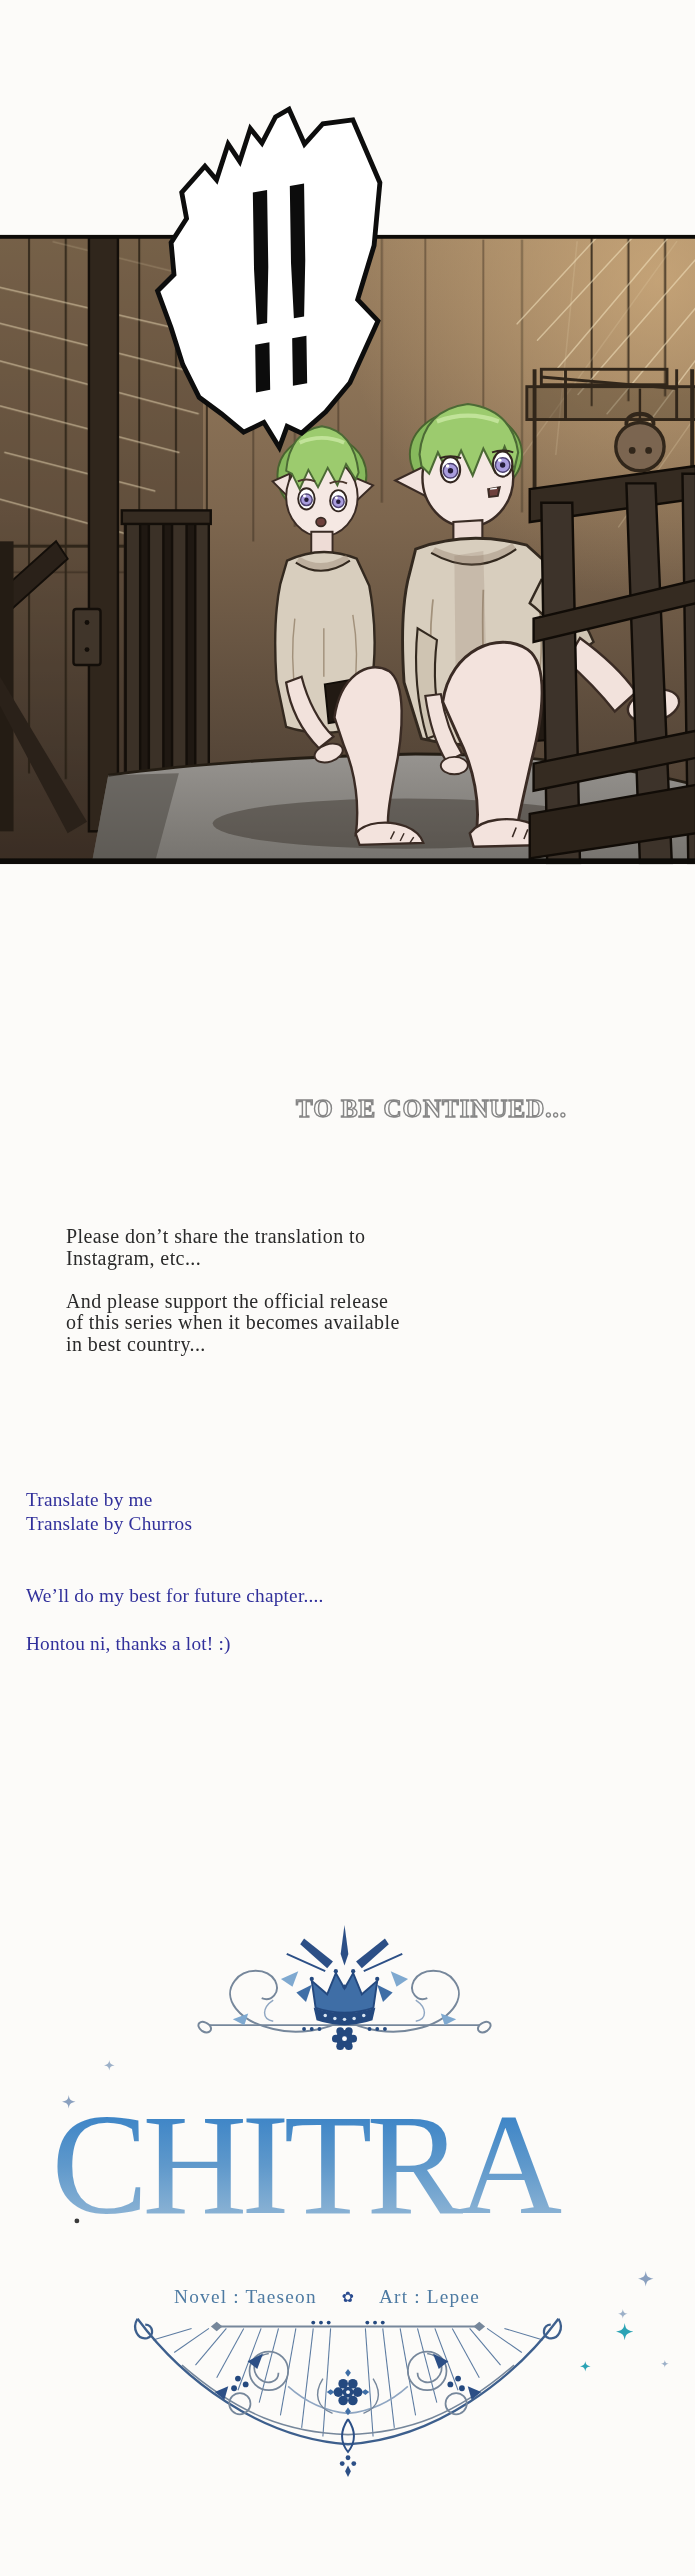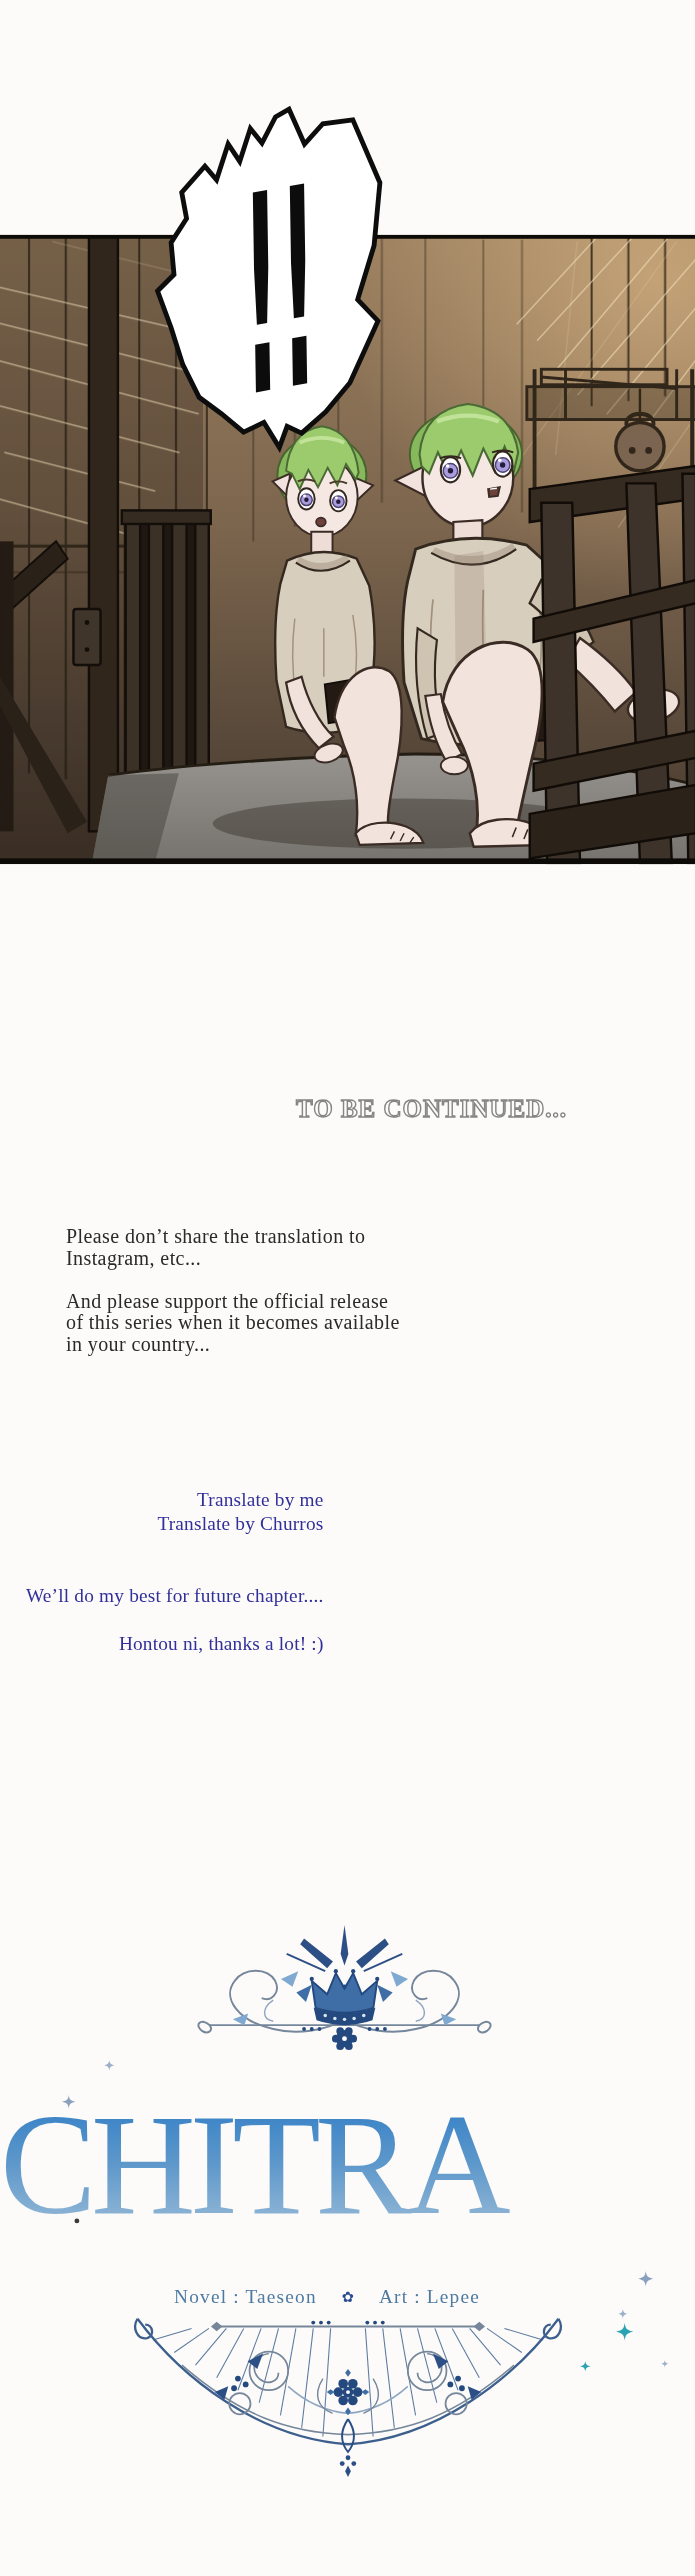--- a/index.html
+++ b/index.html
@@ -14,24 +14,24 @@
   .continued{
     position:absolute;top:1095px;left:296px;white-space:nowrap;
     font-size:25px;letter-spacing:1px;font-weight:bold;
     color:rgba(255,255,255,0);
     -webkit-text-stroke:1.4px #868686;
   }
   
   .notes-black{position:absolute;left:26px;top:1226px;color:#2a2a2a;font-size:20px;letter-spacing:0.4px;margin-left:40px;}
   .notes-black .note-line{height:21.5px;line-height:21.5px;white-space:nowrap;}
   .notes-blue{position:absolute;left:26px;top:1488px;color:#31309b;font-size:19.3px;letter-spacing:0.2px;}
-  .notes-blue .note-line{height:24px;line-height:24px;white-space:nowrap;text-align:right;}
+  .notes-blue .note-line{height:24px;line-height:24px;white-space:nowrap;}
   
   .series-title{
-    position:absolute;top:2092px;left:0;width:608px;text-align:left;
+    position:absolute;top:2092px;left:0;width:608px;text-align:center;
     font-size:145px;line-height:1;letter-spacing:-5.8px;font-weight:normal;
     background:linear-gradient(180deg,#2e7cc5 0%,#5e98cb 50%,#9dbdd8 100%);
     -webkit-background-clip:text;background-clip:text;color:transparent;
   }
   .credits{
     position:absolute;top:2286px;left:0;width:696px;
     display:flex;justify-content:center;align-items:center;gap:25px;
     color:#4d7aa2;font-size:19.3px;letter-spacing:1.2px;
     transform:translateX(-21px);
   }
@@ -243,21 +243,21 @@
 </svg>
 
 <div class="continued">TO BE CONTINUED...</div>
 
 <div class="notes-black">
   <div class="note-line">Please don’t share the translation to</div>
   <div class="note-line">Instagram, etc...</div>
   <div class="note-line"></div>
   <div class="note-line">And please support the official release</div>
   <div class="note-line">of this series when it becomes available</div>
-  <div class="note-line">in your country...</div>
+  <div class="note-line">in best country...</div>
   <div class="note-line"></div>
 </div>
 
 <div class="notes-blue">
   <div class="note-line">Translate by me</div>
   <div class="note-line">Translate by Churros</div>
   <div class="note-line"></div>
   <div class="note-line"></div>
   <div class="note-line">We’ll do my best for future chapter....</div>
   <div class="note-line"></div>

